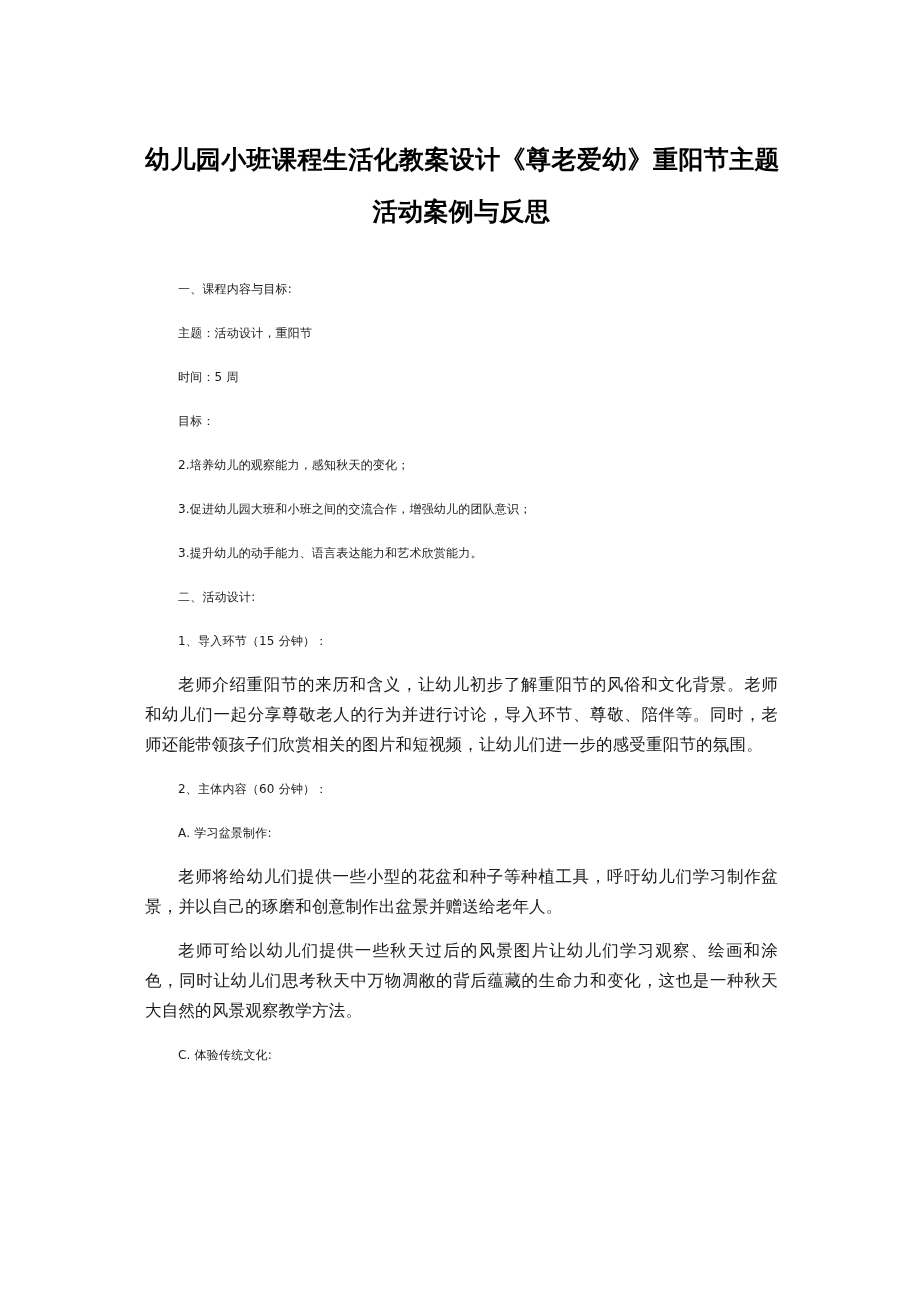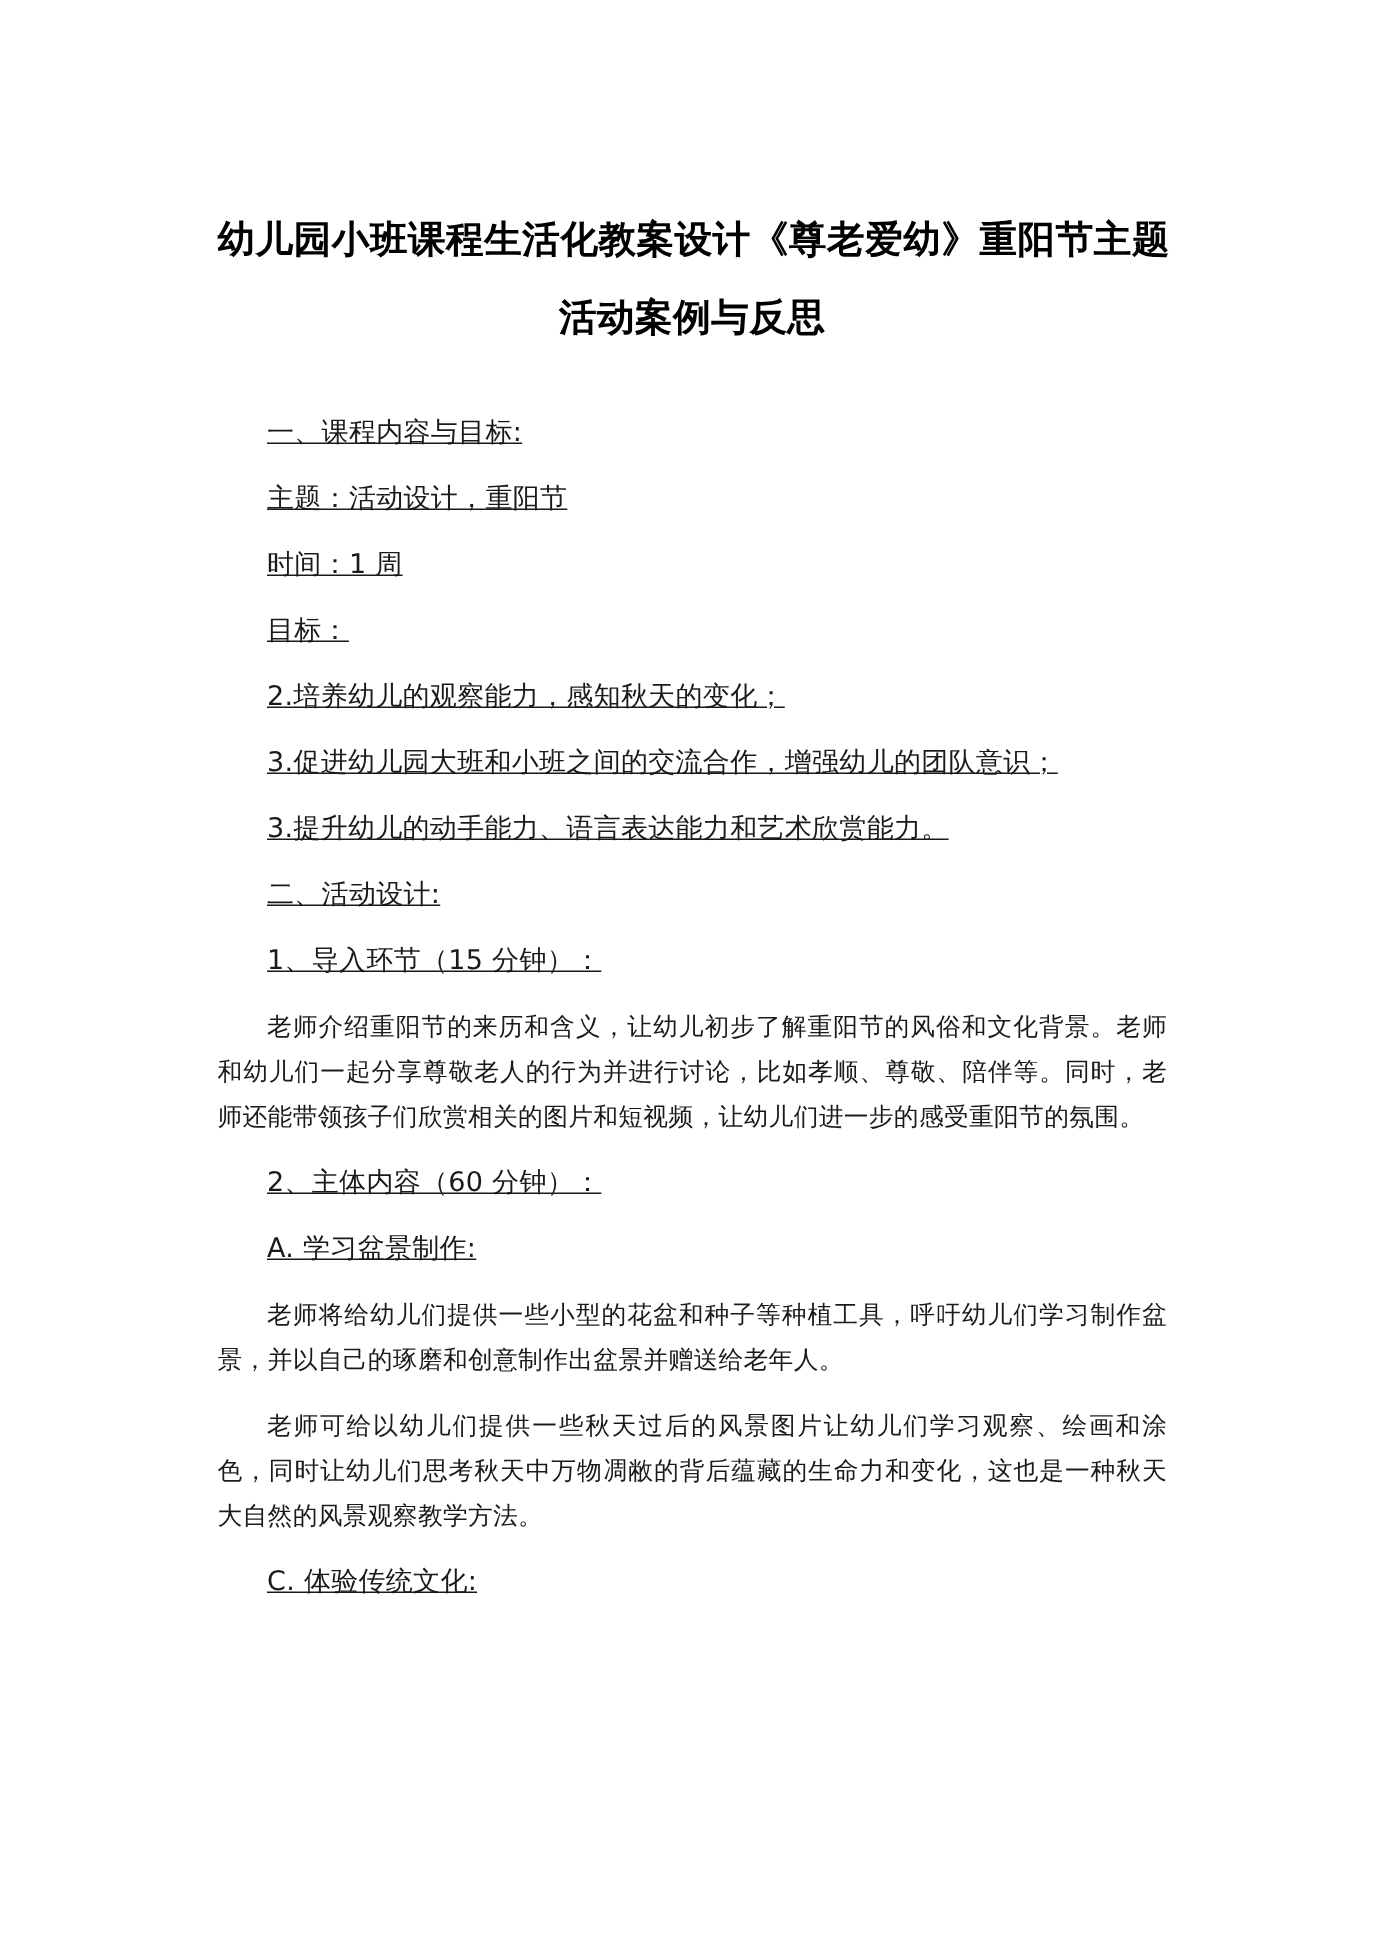--- a/index.html
+++ b/index.html
@@ -39,27 +39,26 @@
     white-space: nowrap;
   }
   .title-block {
     padding-top: 118px;
   }
   .body-block {
     padding-top: 36px;
   }
   
   .line {
-    font-size: 18px;
+    font-size: 12px;
     line-height: 30px;
     margin: 0 0 14px 0;
     text-indent: 33px;
     white-space: nowrap;
     letter-spacing: 0.2px;
-    text-decoration: underline;
   }
   
   .para {
     font-size: 16.5px;
     line-height: 30px;
     margin: 0 0 14px 0;
     text-indent: 33px;
     text-align: justify;
     text-justify: inter-ideograph;
     letter-spacing: 0.2px;
@@ -78,28 +77,28 @@
     <div class="title-block">
       <h1 class="doc-title">
         <span class="title-line">幼儿园小班课程生活化教案设计《尊老爱幼》重阳节主题</span>
         <span class="title-line">活动案例与反思</span>
       </h1>
     </div>
 
     <div class="body-block">
       <p class="line">一、课程内容与目标:</p>
       <p class="line">主题：活动设计，重阳节</p>
-      <p class="line">时间：1 周</p>
+      <p class="line">时间：5 周</p>
       <p class="line">目标：</p>
       <p class="line">2.培养幼儿的观察能力，感知秋天的变化；</p>
       <p class="line">3.促进幼儿园大班和小班之间的交流合作，增强幼儿的团队意识；</p>
       <p class="line">3.提升幼儿的动手能力、语言表达能力和艺术欣赏能力。</p>
       <p class="line">二、活动设计:</p>
       <p class="line">1、导入环节（15 分钟）：</p>
-      <p class="para">老师介绍重阳节的来历和含义，让幼儿初步了解重阳节的风俗和文化背景。老师和幼儿们一起分享尊敬老人的行为并进行讨论，比如孝顺、尊敬、陪伴等。同时，老师还能带领孩子们欣赏相关的图片和短视频，让幼儿们进一步的感受重阳节的氛围。</p>
+      <p class="para">老师介绍重阳节的来历和含义，让幼儿初步了解重阳节的风俗和文化背景。老师和幼儿们一起分享尊敬老人的行为并进行讨论，导入环节、尊敬、陪伴等。同时，老师还能带领孩子们欣赏相关的图片和短视频，让幼儿们进一步的感受重阳节的氛围。</p>
       <p class="line">2、主体内容（60 分钟）：</p>
       <p class="line">A. 学习盆景制作:</p>
       <p class="para">老师将给幼儿们提供一些小型的花盆和种子等种植工具，呼吁幼儿们学习制作盆景，并以自己的琢磨和创意制作出盆景并赠送给老年人。</p>
       <p class="para">老师可给以幼儿们提供一些秋天过后的风景图片让幼儿们学习观察、绘画和涂色，同时让幼儿们思考秋天中万物凋敝的背后蕴藏的生命力和变化，这也是一种秋天大自然的风景观察教学方法。</p>
       <p class="line">C. 体验传统文化:</p>
     </div>
 
   </div>
 </div>
 

